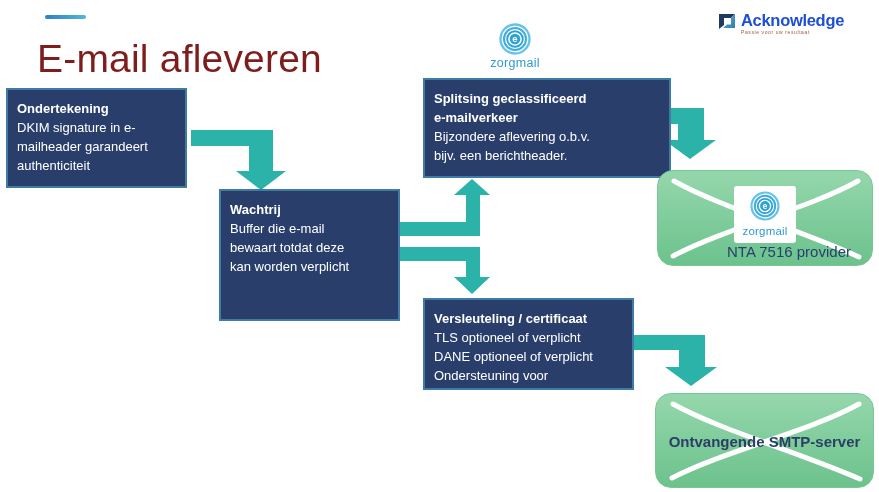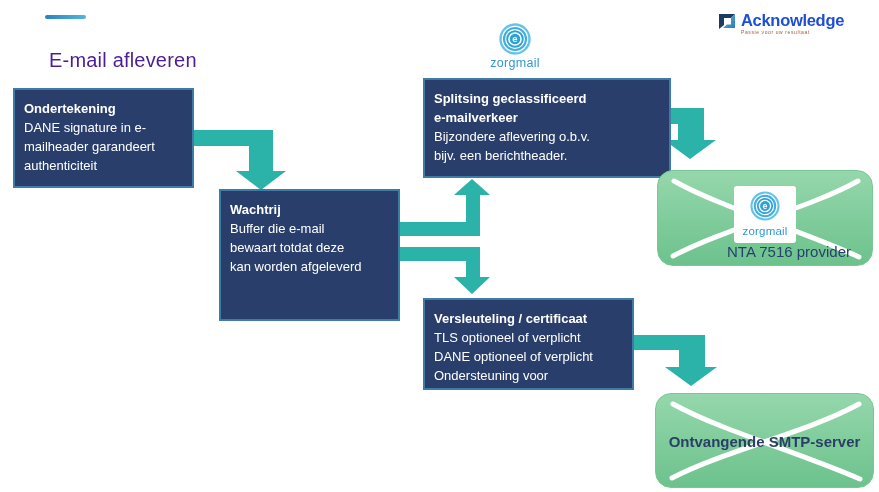--- a/index.html
+++ b/index.html
@@ -5,32 +5,32 @@
   html,body{margin:0;padding:0;background:#fff;}
   .slide{
     position:relative;width:879px;height:492px;background:#ffffff;overflow:hidden;
     font-family:"Liberation Sans","DejaVu Sans",sans-serif;
   }
   .title-dash{
     position:absolute;left:45px;top:15px;width:41px;height:4px;border-radius:2px;
     background:linear-gradient(90deg,#2e7fc6,#4fb9d9);
   }
   .page-title{
-    position:absolute;left:37px;top:37px;margin:12px;
-    font-size:20px;font-weight:400;color:#4c1d95;letter-spacing:0.2px;
+    position:absolute;left:37px;top:37px;margin:0;
+    font-size:39px;font-weight:400;color:#7f1d1d;letter-spacing:0.2px;
   }
   .arrows{position:absolute;left:0;top:0;z-index:1;}
   .navy-box{
     position:absolute;z-index:2;box-sizing:border-box;
     background:#2a3e6c;border:2px solid #3e7ca6;
     color:#ffffff;padding:9px 8px 6px 9px;
   }
   .box-title{font-size:13px;font-weight:bold;line-height:19px;white-space:pre-line;}
   .box-body{font-size:13px;font-weight:normal;line-height:19px;white-space:pre-line;}
-  #box-ondertekening{left:13px;top:88px;width:181px;height:100px;}
+  #box-ondertekening{left:6px;top:88px;width:181px;height:100px;}
   #box-wachtrij{left:219px;top:189px;width:181px;height:132px;}
   #box-splitsing{left:423px;top:78px;width:248px;height:100px;}
   #box-versleuteling{left:423px;top:298px;width:211px;height:92px;}
   .green-box{
     position:absolute;z-index:2;box-sizing:border-box;border-radius:16px;
     background:linear-gradient(180deg,#95d7ac,#6cc28c);
     border:1px solid #79c795;overflow:hidden;
   }
   #green-nta{left:657px;top:170px;width:216px;height:96px;}
   #green-smtp{left:655px;top:393px;width:219px;height:95px;}
@@ -91,30 +91,30 @@
       <path fill="url(#ackblue)" d="M18,3 L18,17 L6,17 L10,13.5 L14,13.5 L14,7 Z"></path>
     </svg>
     <div class="ack-text-wrap">
       <div class="ack-name">Acknowledge</div>
       <div class="ack-tagline">Passie voor uw resultaat</div>
     </div>
   </div>
 
   <div class="navy-box" id="box-ondertekening">
     <div class="box-title">Ondertekening</div>
-    <div class="box-body">DANE signature in e-
+    <div class="box-body">DKIM signature in e-
 mailheader garandeert
 authenticiteit</div>
   </div>
 
   <div class="navy-box" id="box-wachtrij">
     <div class="box-title">Wachtrij</div>
     <div class="box-body">Buffer die e-mail
 bewaart totdat deze
-kan worden afgeleverd</div>
+kan worden verplicht</div>
   </div>
 
   <div class="navy-box" id="box-splitsing">
     <div class="box-title">Splitsing geclassificeerd
 e-mailverkeer</div>
     <div class="box-body">Bijzondere aflevering o.b.v.
 bijv. een berichtheader.</div>
   </div>
 
   <div class="navy-box" id="box-versleuteling">

